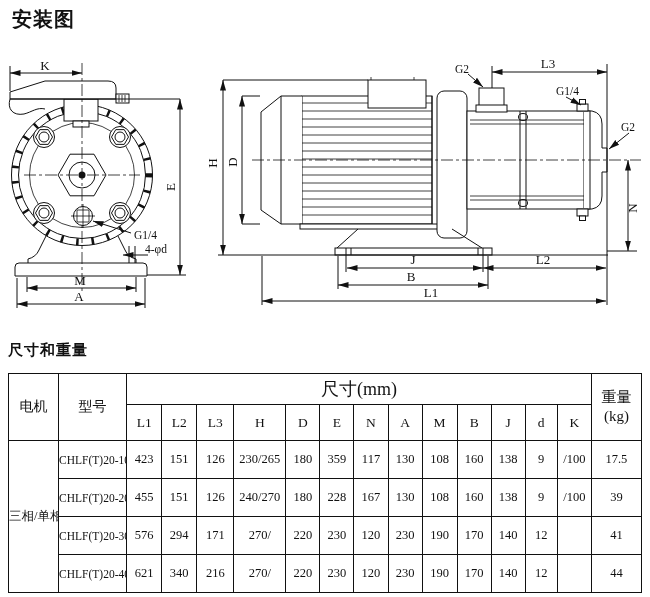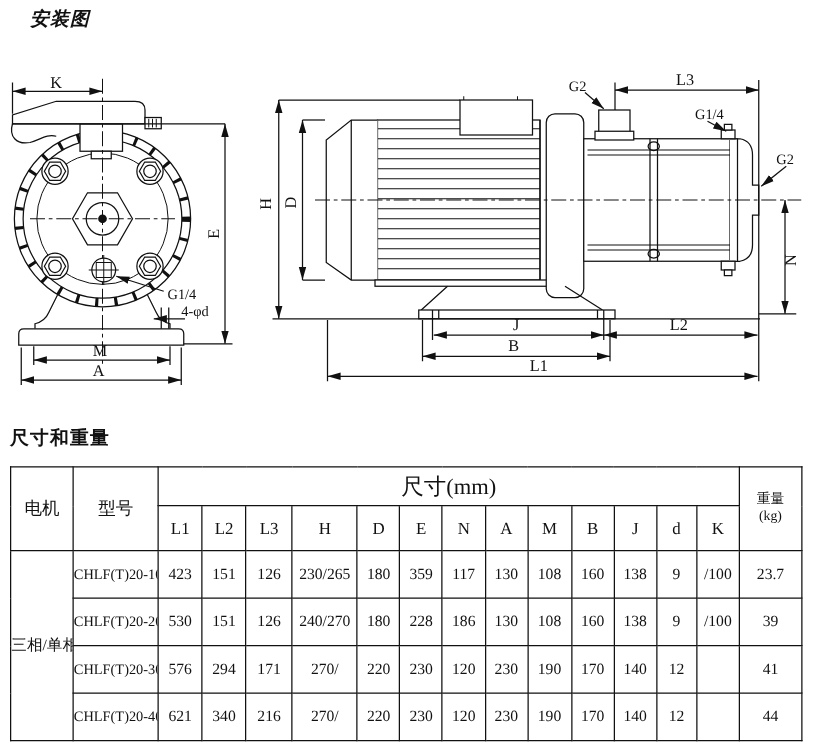--- a/index.html
+++ b/index.html
@@ -1,31 +1,31 @@
 <!DOCTYPE html>
 <html><head>
 <meta charset="utf-8">
 <style>
   html,body{margin:0;padding:0;background:#fff;}
   .page{position:relative;width:650px;height:597px;background:#fff;overflow:hidden;
         font-family:"Liberation Serif","DejaVu Serif",serif;color:#111;}
-  .main-title{position:absolute;left:24px;top:6px;margin:0;font-size:15px;font-weight:bold;
-        font-family:"Liberation Sans","DejaVu Sans",sans-serif;letter-spacing:1px;font-style:italic;}
+  .main-title{position:absolute;left:12px;top:6px;margin:0;font-size:20px;font-weight:bold;
+        font-family:"Liberation Sans","DejaVu Sans",sans-serif;letter-spacing:1px;}
   .drawing-svg{position:absolute;left:0;top:0;}
   .table-section{position:absolute;left:8px;top:341px;width:634px;}
   .table-title{margin:0 0 13px 0;font-size:15px;font-weight:bold;
         font-family:"Liberation Sans","DejaVu Sans",sans-serif;letter-spacing:1px;}
   table.dims{border-collapse:collapse;table-layout:fixed;width:634px;
         font-family:"Liberation Serif","DejaVu Serif",serif;}
   table.dims th,table.dims td{border:1px solid #111;text-align:center;vertical-align:middle;
         padding:0;font-weight:normal;overflow:hidden;white-space:nowrap;}
   .hdr-cjk{font-size:14px;}
   .hdr-dim{font-size:13.5px;height:35px;}
   .hdr-span{font-size:18px;height:30px;}
-  .wt-hdr{font-size:11px;line-height:1.25;}
+  .wt-hdr{font-size:15px;line-height:1.25;}
   td.model{font-size:11.5px;}
   td.num{font-size:12.5px;margin-top:48px;}
   tr.datarow{height:38px;}
   td.motor{font-size:12.5px;margin-left:48px;}
   svg text{fill:#111;font-family:"Liberation Serif","DejaVu Serif",serif;}
   .dimtxt{font-size:13px;}
   .smalltxt{font-size:11.5px;}
 </style>
 </head>
 <body>
@@ -263,31 +263,31 @@
         <td class="num">230/265</td>
         <td class="num">180</td>
         <td class="num">359</td>
         <td class="num">117</td>
         <td class="num">130</td>
         <td class="num">108</td>
         <td class="num">160</td>
         <td class="num">138</td>
         <td class="num">9</td>
         <td class="num">/100</td>
-        <td class="num">23.7</td>
+        <td class="num">17.5</td>
       </tr>
       <tr class="datarow">
         <td class="model">CHLF(T)20-20</td>
-        <td class="num">530</td>
+        <td class="num">455</td>
         <td class="num">151</td>
         <td class="num">126</td>
         <td class="num">240/270</td>
         <td class="num">180</td>
         <td class="num">228</td>
-        <td class="num">186</td>
+        <td class="num">167</td>
         <td class="num">130</td>
         <td class="num">108</td>
         <td class="num">160</td>
         <td class="num">138</td>
         <td class="num">9</td>
         <td class="num">/100</td>
         <td class="num">39</td>
       </tr>
       <tr class="datarow">
         <td class="model">CHLF(T)20-30</td>

